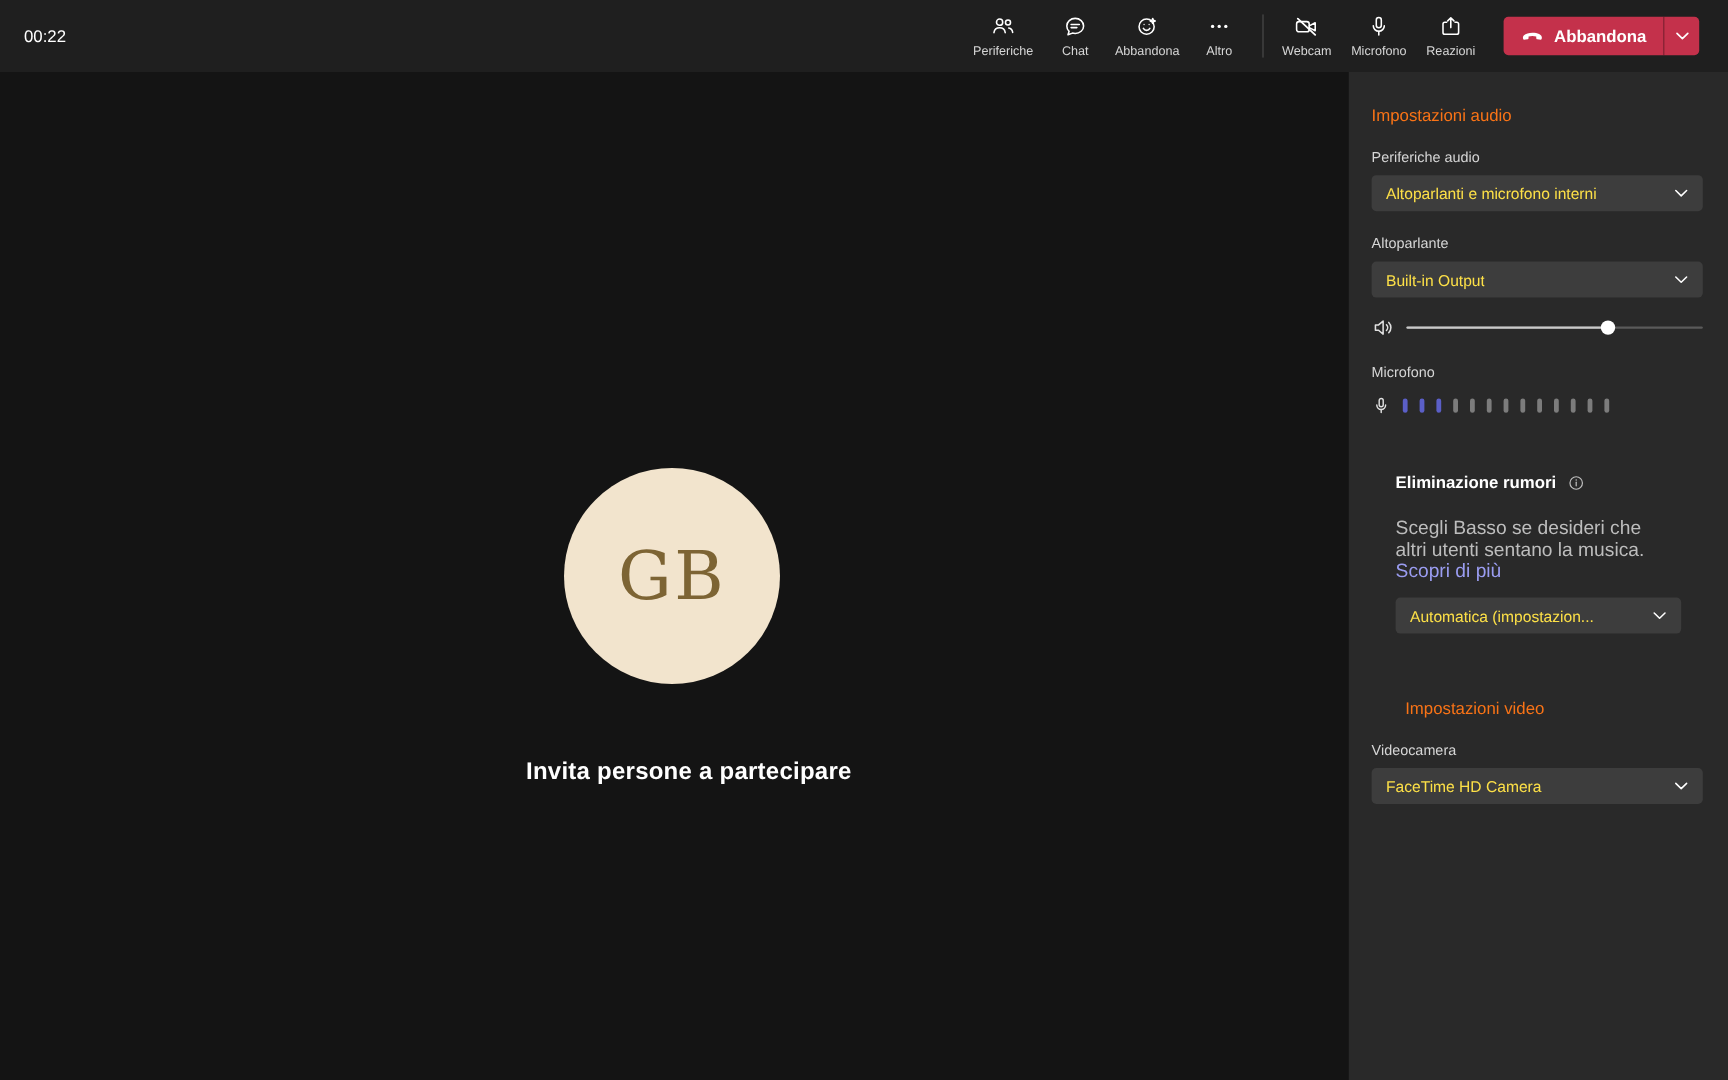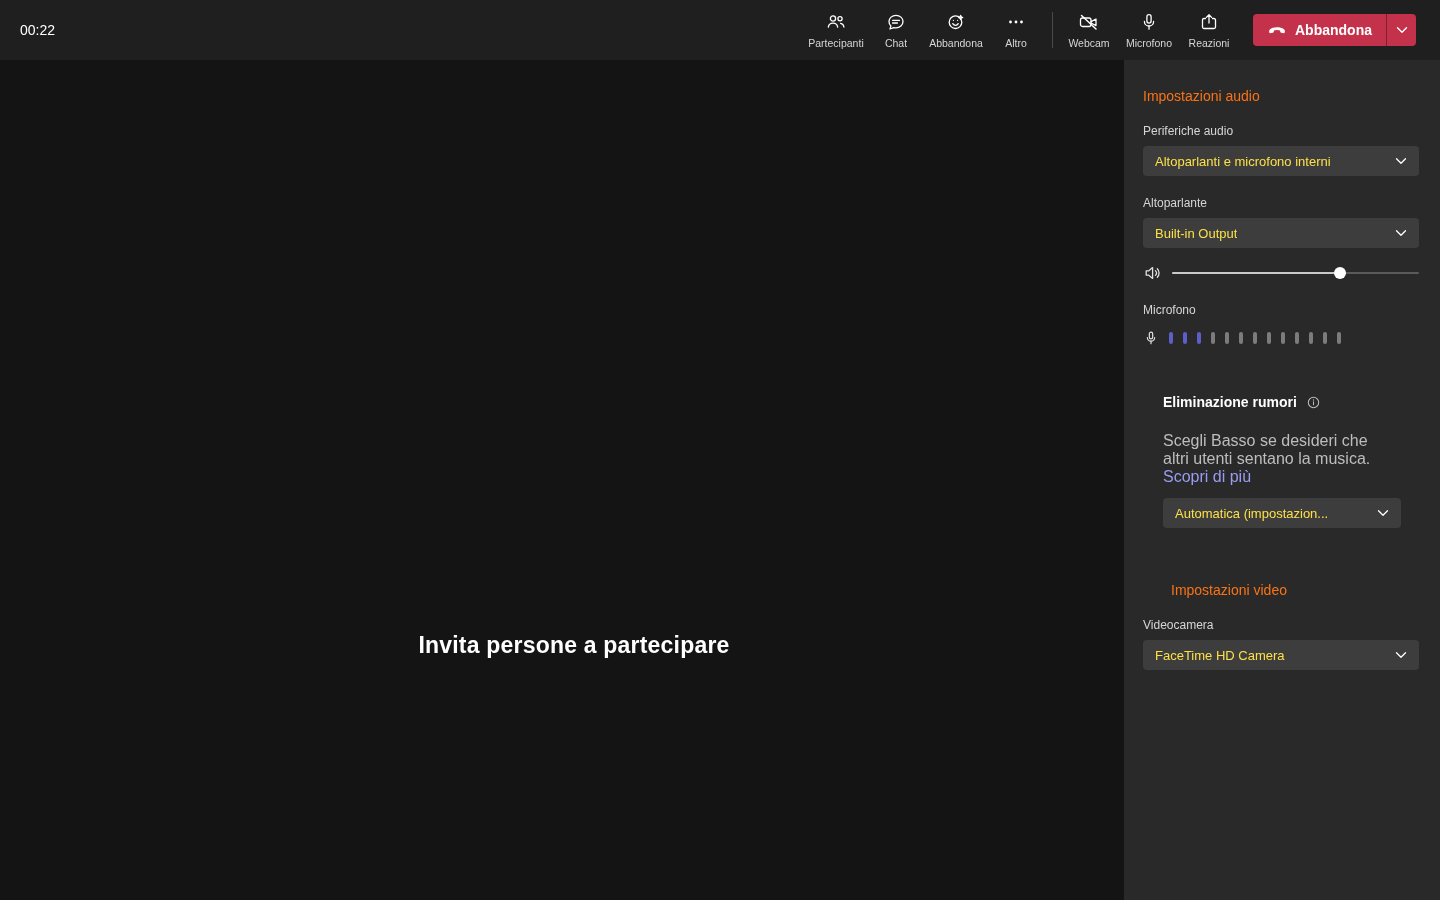--- a/index.html
+++ b/index.html
@@ -57,21 +57,21 @@
     background:var(--avatar-bg, #f2e4cd);
     display:flex; align-items:center; justify-content:center;
   }
   .avatar-initials {
     font-family:"DejaVu Serif", serif;
     font-size:56px; color:var(--avatar-text, #7d6434);
     letter-spacing:2px;
   }
   .invite-text {
     position:absolute; top:572px; left:0; width:1124px;
-    text-align:center; font-size:23px; font-weight:700; color:#ffffff;
+    text-align:center; font-size:20px; font-weight:700; color:#ffffff;
     letter-spacing:.2px;
     padding-left:24px;
   }
 
   
   .panel {
     position:absolute; top:60px; left:1124px; width:316px; height:840px;
     background:#292929;
   }
   .panel-header {
@@ -147,21 +147,21 @@
 
     <div class="tool">
       <span class="t-icon">
         <svg width="20" height="20" viewBox="0 0 20 20" fill="none" stroke="#fff" stroke-width="1.3" stroke-linecap="round" stroke-linejoin="round">
           <circle cx="7" cy="6.5" r="2.6"></circle>
           <path d="M2.3 15.2c.4-2.6 2.3-4 4.7-4s4.3 1.4 4.7 4"></path>
           <circle cx="14" cy="6.8" r="2.1"></circle>
           <path d="M14.6 11.4c1.9.3 3 1.6 3.3 3.6"></path>
         </svg>
       </span>
-      <span class="t-label">Partecipanti</span>
+      <span class="t-label">Periferiche</span>
     </div>
 
     <div class="tool">
       <span class="t-icon">
         <svg width="20" height="20" viewBox="0 0 20 20" fill="none" stroke="#fff" stroke-width="1.3" stroke-linecap="round" stroke-linejoin="round">
           <path d="M10 3.3c3.9 0 7 2.8 7 6.3s-3.1 6.3-7 6.3c-.8 0-1.6-.1-2.3-.3L4 17l.9-2.9C3.7 13 3 11.5 3 9.6c0-3.5 3.1-6.3 7-6.3z"></path>
           <path d="M6.6 8.4h6.8M6.6 11h4.8"></path>
         </svg>
       </span>
       <span class="t-label">Chat</span>
@@ -239,20 +239,23 @@
       <span style="display:flex;">
         <svg width="12" height="8" viewBox="0 0 12 8" fill="none" stroke="#fff" stroke-width="1.4" stroke-linecap="round" stroke-linejoin="round">
           <path d="M1.5 1.8 6 6.2l4.5-4.4"></path>
         </svg>
       </span>
     </div>
   </div>
 </div>
 
 <div class="stage">
+  <div class="avatar">
+    <span class="avatar-initials">GB</span>
+  </div>
   <div class="invite-text">Invita persone a partecipare</div>
 </div>
 
 <div class="panel">
 
   <div class="panel-body">
 
     <div class="section-title">Impostazioni audio</div>
 
     <div class="field-label">Periferiche audio</div>

